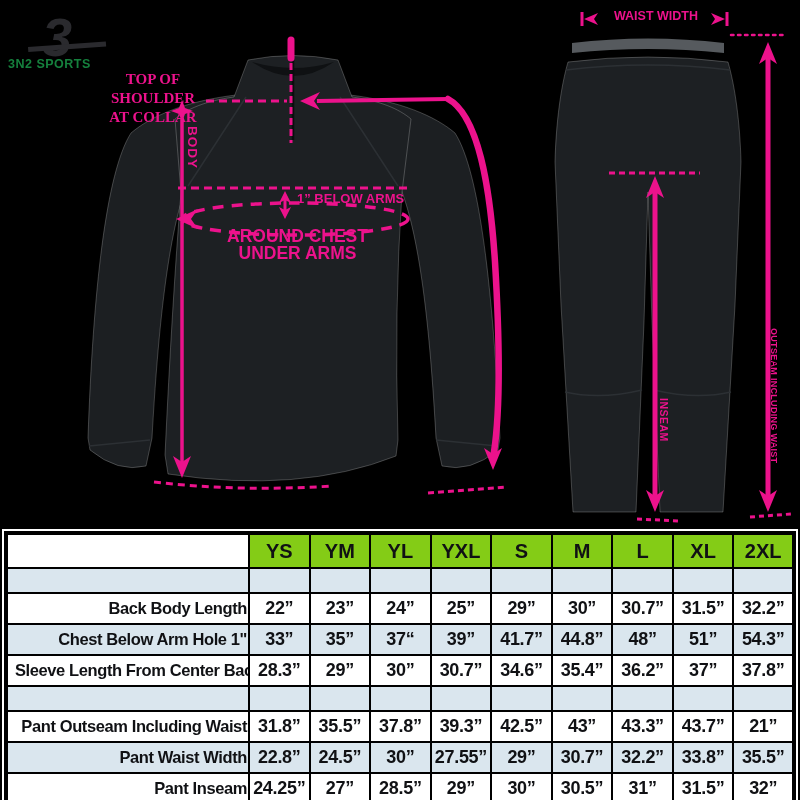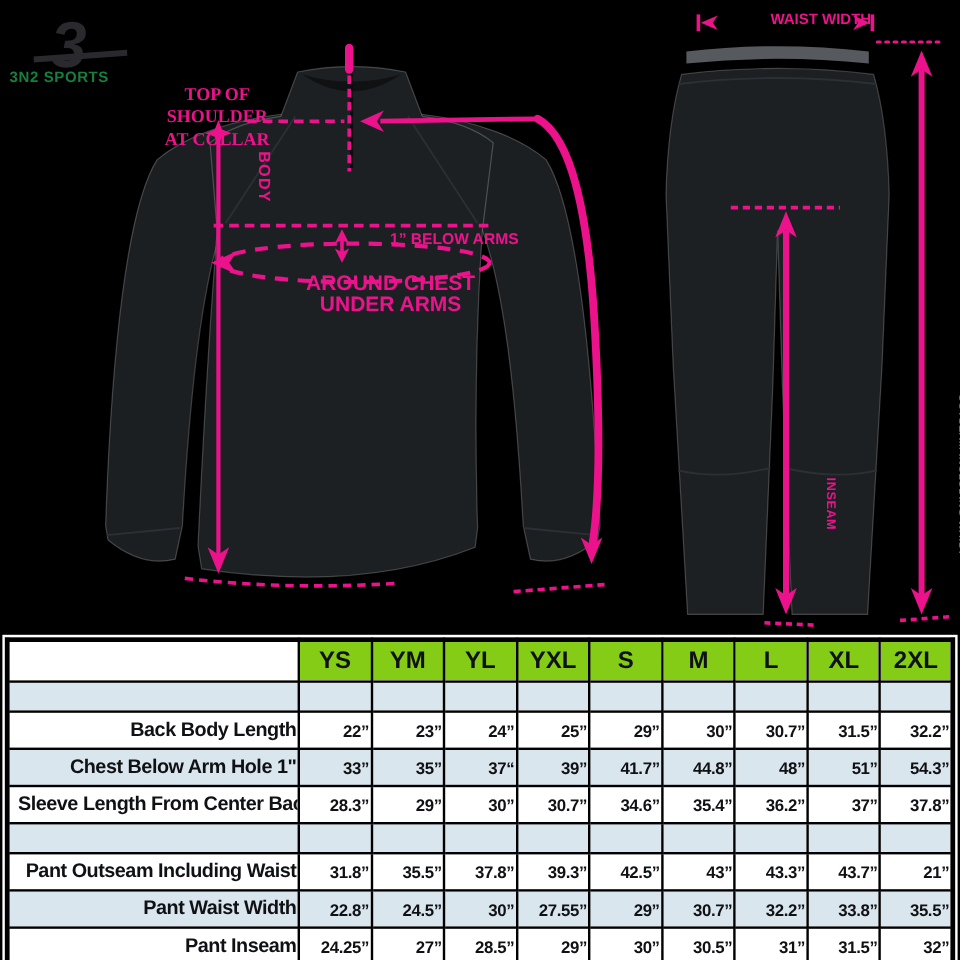--- a/index.html
+++ b/index.html
@@ -2,21 +2,21 @@
 <html><head>
 <meta charset="utf-8">
 <style>
   html,body{margin:0;padding:0;}
   body{
     width:800px;height:800px;position:relative;overflow:hidden;
     background:#000;
     font-family:"Liberation Sans", sans-serif;
   }
   .abs{position:absolute;}
-  .pink{color:#EC128C;font-weight:bold;margin-left:28px;}
+  .pink{color:#EC128C;font-weight:bold;}
   
   #brand-name{left:8px;top:57px;width:112px;font-size:12.5px;font-weight:bold;
     color:#15803d;letter-spacing:.5px;white-space:nowrap;}
   
   #shoulder-note{left:104px;top:70px;width:98px;text-align:center;font-size:15px;line-height:1.25;font-family:Liberation Serif, serif;}
   #body-label{left:185px;top:126px;writing-mode:vertical-rl;font-size:13.5px;letter-spacing:1px;}
   #below-arms-label{left:297px;top:191px;font-size:13px;white-space:nowrap;}
   #chest-label-1{left:195px;top:226px;width:205px;text-align:center;font-size:17.5px;}
   #chest-label-2{left:195px;top:243px;width:205px;text-align:center;font-size:17.5px;}
   
@@ -24,21 +24,21 @@
   #outseam-label{left:769px;top:328px;height:172px;writing-mode:vertical-rl;font-size:9px;letter-spacing:.3px;white-space:nowrap;}
   #inseam-label{left:658px;top:398px;height:66px;writing-mode:vertical-rl;font-size:10.5px;letter-spacing:.5px;white-space:nowrap;}
   
   #size-table-wrap{left:4px;top:531px;width:792px;}
   table{border-collapse:collapse;width:100%;table-layout:fixed;
     border:4px solid #000;outline:2px solid #fff;background:#fff;}
   td,th{border:2px solid #000;color:#101114;font-weight:bold;overflow:hidden;white-space:nowrap;}
   tr.hdr th{height:30px;font-size:20px;text-align:center;background:#84cc16;}
   tr.hdr th.lbl{background:#fff;}
   tr.spacer td{height:21px;background:#DAE6EE;}
-  tr.data td{height:27px;font-size:14px;text-align:right;letter-spacing:-.3px;}
+  tr.data td{height:27px;font-size:18px;text-align:center;letter-spacing:-.3px;}
   tr.data td.lbl{text-align:right;padding-left:7px;font-size:16.5px;letter-spacing:-.4px;}
   tr.white td{background:#fff;}
   tr.blue td{background:#DAE6EE;}
   svg{display:block;}
 </style>
 </head>
 <body>
 
 <svg class="abs" style="left:0;top:0" width="800" height="800" viewBox="0 0 800 800">
 

